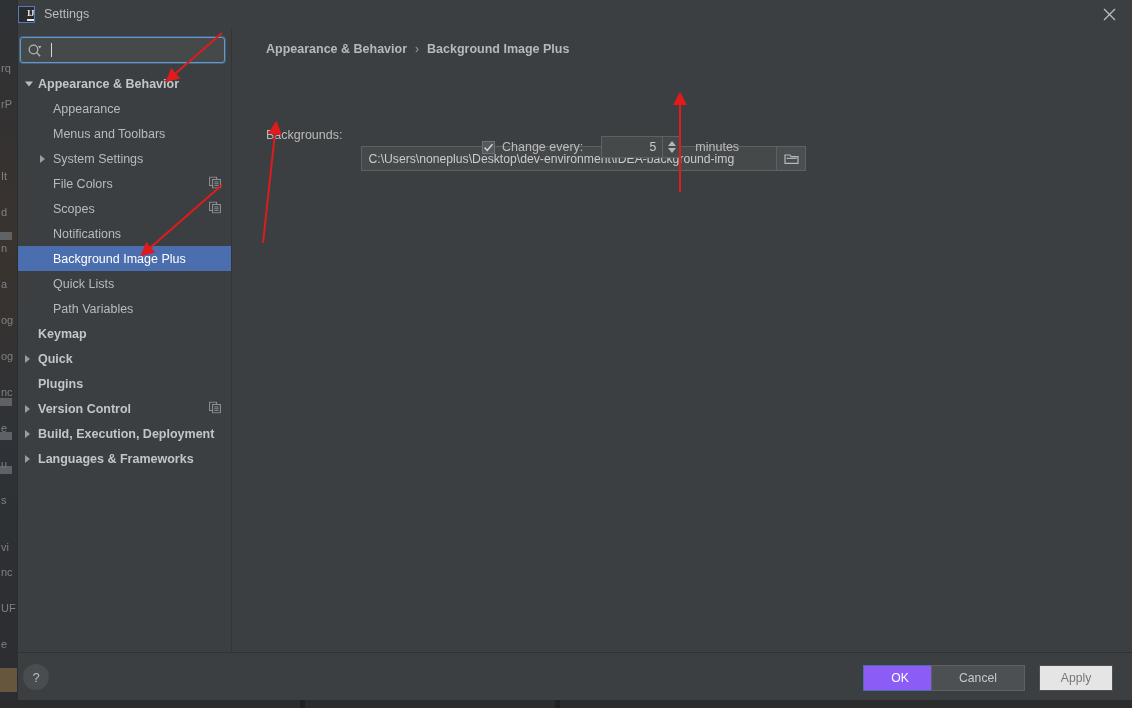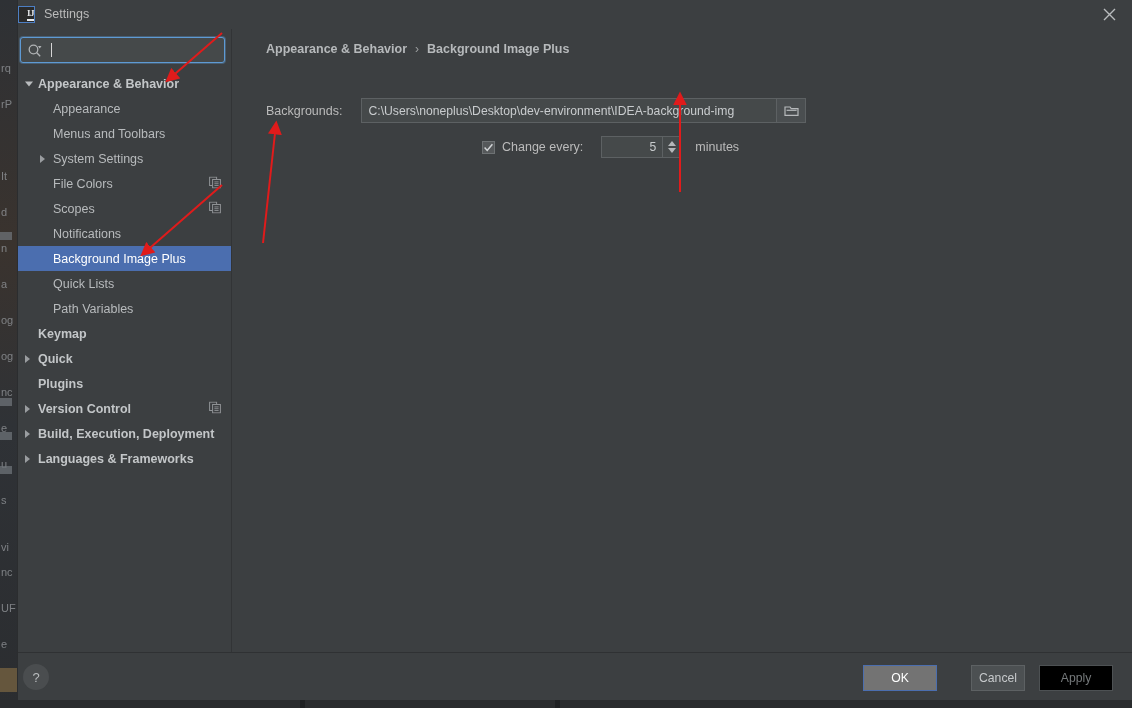--- a/index.html
+++ b/index.html
@@ -254,29 +254,29 @@
     position: absolute; top: 12px;
     height: 26px;
     display: flex; align-items: center; justify-content: center;
     font-size: 12.2px;
     border: 1px solid #5d6163;
     box-sizing: border-box;
     cursor: default;
   }
   .btn-ok {
     right: 195px; width: 74px;
-    background: #737373; border-color: #4b6eaf; color: #ffffff;
+    background: #8b5cf6; border-color: #4b6eaf; color: #ffffff;
   }
   .btn-cancel {
-    right: 107px; width: 54px;
+    right: 107px; width: 94px;
     background: #4c5052; color: #c6c9cb;
   }
   .btn-apply {
     right: 19px; width: 74px;
-    background: #000000; color: #75797b; border-color: #4d5153;
+    background: #e5e5e5; color: #75797b; border-color: #4d5153;
   }
 
   
   .osstrip {
     position: absolute; left: 0; top: 700px;
     width: 1132px; height: 8px;
     background: #1f2123;
   }
   .osstrip .seg {
     position: absolute; top: 0; height: 8px; background: #2a2c2e;
@@ -425,21 +425,21 @@
       <div class="content">
 
         <div class="breadcrumb">
           <span>Appearance &amp; Behavior</span>
           <span class="bc-sep">›</span>
           <span>Background Image Plus</span>
         </div>
 
         <div class="row-bg">
           <span class="field-label">Backgrounds:</span>
-          <div class="path-field" style="margin-left:19px;">
+          <div class="path-field" style="margin-left:19px;margin-top:48px;">
             <span class="path-text">C:\Users\noneplus\Desktop\dev-environment\IDEA-background-img</span>
             <span class="browse-btn">
               <svg width="15" height="13" viewBox="0 0 15 13">
                 <path d="M1,3 L6,3 L7.2,4.6 L14,4.6 L14,11.3 L1,11.3 Z" fill="none" stroke="#b6b9bb" stroke-width="1.2"></path>
                 <path d="M2.6,6.3 L12.6,6.3" stroke="#b6b9bb" stroke-width="1.2"></path>
               </svg>
             </span>
           </div>
         </div>
 

